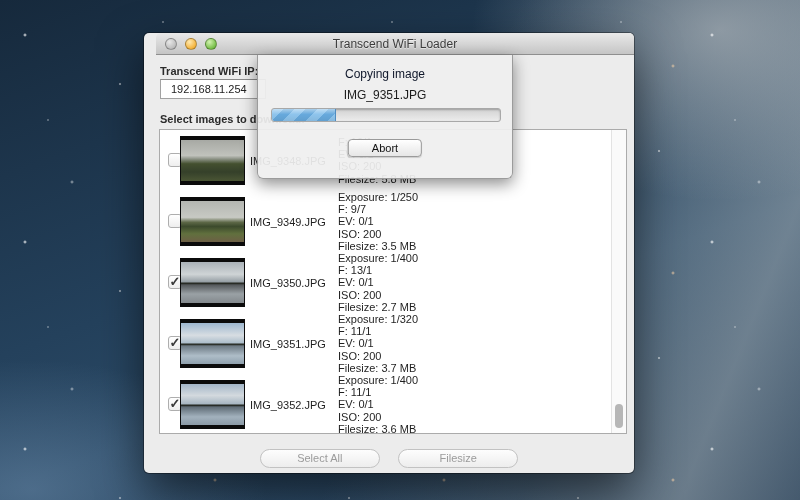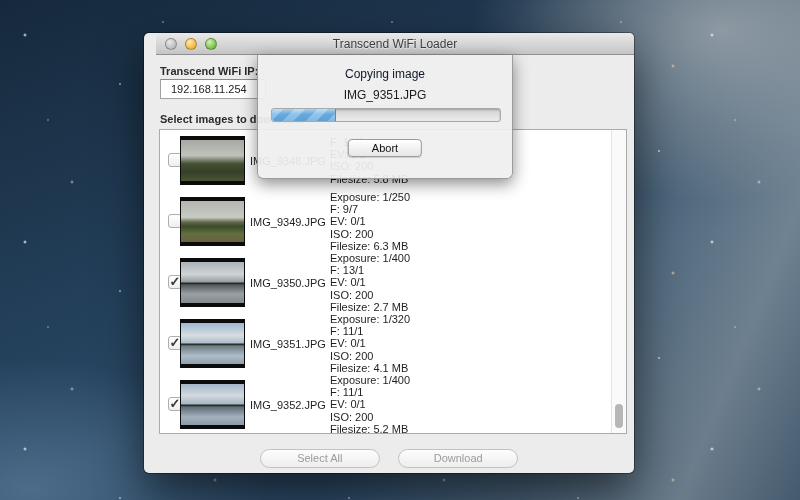--- a/index.html
+++ b/index.html
@@ -75,21 +75,21 @@
   .thumb {
     position:absolute; left:20px; top:6px; width:65px; height:49px; background:#0b0b0b;
   }
   .thumb .photo { position:absolute; left:1px; right:1px; top:4px; bottom:4px; }
   .scene-0 .photo { background:linear-gradient(#a7a9a4 0%, #c0c2bc 38%, #8e9488 46%, #44502f 58%, #35402a 78%, #4a5534 100%); }
   .scene-1 .photo { background:linear-gradient(#b4b6b1 0%, #c7c9c3 40%, #5d6847 52%, #3c4a2c 62%, #61703e 80%, #6d5f45 100%); }
   .scene-2 .photo { background:linear-gradient(#aab2b8 0%, #cfd4d6 30%, #97a0a6 48%, #23261f 52%, #55595c 56%, #9aa1a5 78%, #83898d 100%); }
   .scene-3 .photo { background:linear-gradient(#9db7cf 0%, #d7dde2 30%, #aebfcc 48%, #242821 52%, #6d7a84 56%, #aebdc8 80%, #8fa0ad 100%); }
   .scene-4 .photo { background:linear-gradient(#a3b6c8 0%, #d3d9de 28%, #a8b7c3 48%, #20241e 52%, #5f6c76 56%, #a2b1bd 80%, #8b9aa6 100%); }
   .fname { position:absolute; left:90px; top:25px; font-size:11px; color:#1f1f1f; }
-  .exif  { position:absolute; left:170px; top:50%; transform:translateY(-50%);
+  .exif  { position:absolute; left:178px; top:50%; transform:translateY(-50%);
            font-size:11px; line-height:12.4px; color:#1f1f1f; }
   .scrollbar {
     position:absolute; right:0; top:0; bottom:0; width:15px;
     background:#fafafa; border-left:1px solid #e3e3e3;
   }
   .scroll-thumb {
     position:absolute; right:3px; bottom:5px; width:8px; height:24px;
     border-radius:5px; background:#b6b6b6;
   }
 
@@ -175,21 +175,21 @@
     <div class="checkbox"></div>
     <div class="thumb scene-1">
       <div class="photo"></div>
     </div>
     <div class="fname">IMG_9349.JPG</div>
     <div class="exif">
               <div>Exposure: 1/250</div>
               <div>F: 9/7</div>
               <div>EV: 0/1</div>
               <div>ISO: 200</div>
-              <div>Filesize: 6.3 MB</div>
+              <div>Filesize: 3.5 MB</div>
             </div>
   </div>
 
   <div class="row">
     <div class="checkbox">✓</div>
     <div class="thumb scene-2">
       <div class="photo"></div>
     </div>
     <div class="fname">IMG_9350.JPG</div>
     <div class="exif">
@@ -205,47 +205,47 @@
     <div class="checkbox">✓</div>
     <div class="thumb scene-3">
       <div class="photo"></div>
     </div>
     <div class="fname">IMG_9351.JPG</div>
     <div class="exif">
               <div>Exposure: 1/320</div>
               <div>F: 11/1</div>
               <div>EV: 0/1</div>
               <div>ISO: 200</div>
-              <div>Filesize: 4.1 MB</div>
+              <div>Filesize: 3.7 MB</div>
             </div>
   </div>
 
   <div class="row">
     <div class="checkbox">✓</div>
     <div class="thumb scene-4">
       <div class="photo"></div>
     </div>
     <div class="fname">IMG_9352.JPG</div>
     <div class="exif">
               <div>Exposure: 1/400</div>
               <div>F: 11/1</div>
               <div>EV: 0/1</div>
               <div>ISO: 200</div>
-              <div>Filesize: 5.2 MB</div>
+              <div>Filesize: 3.6 MB</div>
             </div>
   </div>
 </div>
       <div class="scrollbar">
         <div class="scroll-thumb"></div>
       </div>
     </div>
 
     <div class="bottom-buttons">
       <div class="pill-btn">Select All</div>
-      <div class="pill-btn">Download</div>
+      <div class="pill-btn">Filesize</div>
     </div>
 
     <div class="sheet">
       <div class="sheet-title">Copying image</div>
       <div class="sheet-file">IMG_9351.JPG</div>
       <div class="progress-track">
         <div class="progress-fill" style="width: 28%;"></div>
       </div>
       <div class="abort-btn">Abort</div>
     </div>

